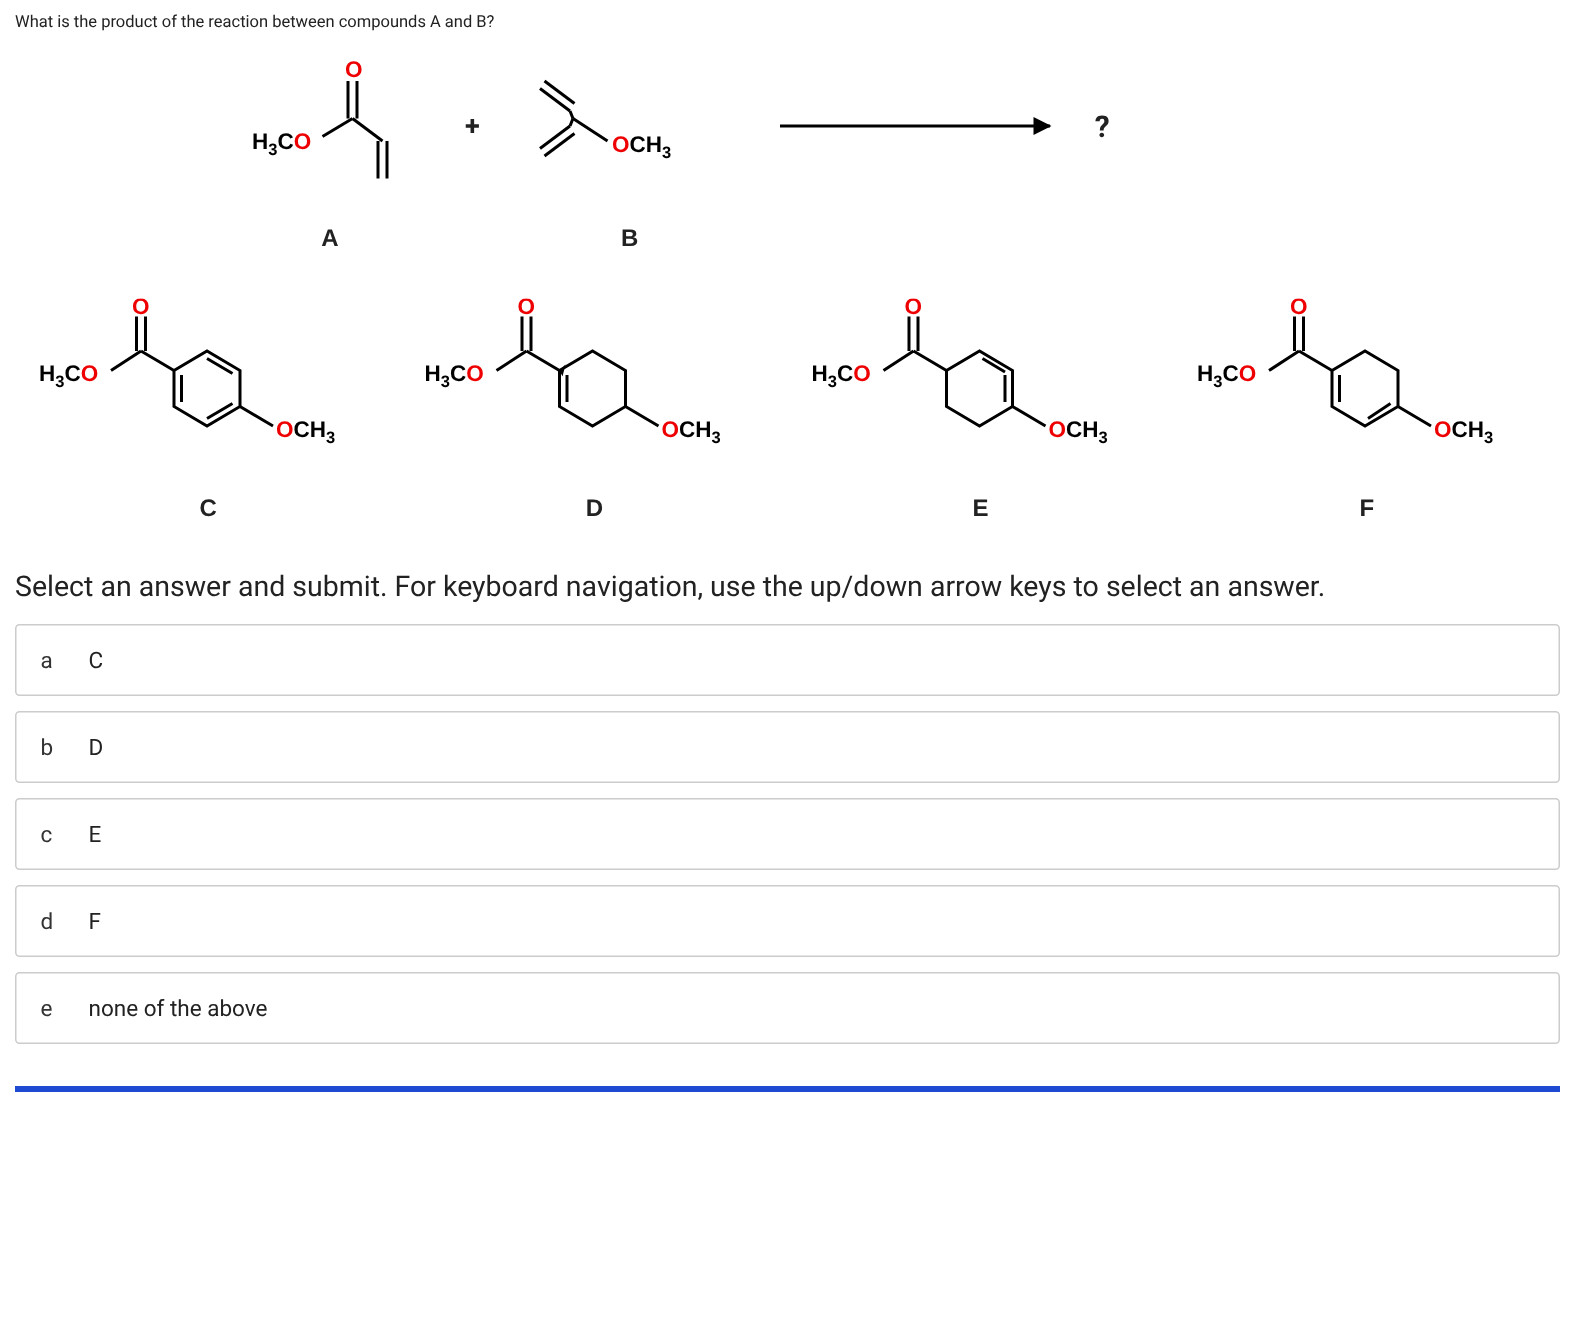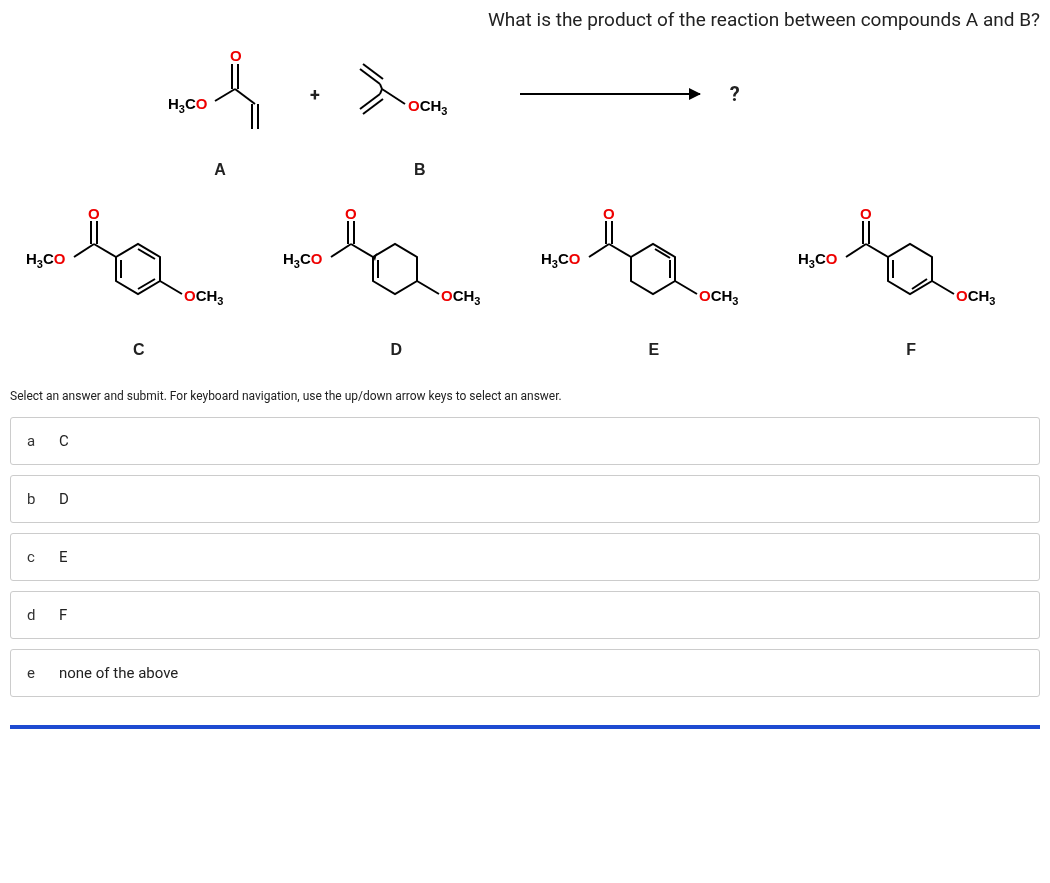--- a/index.html
+++ b/index.html
@@ -5,21 +5,21 @@
   * { box-sizing: border-box; }
   body {
     margin: 0;
     padding: 8px 10px;
     font-family: -apple-system, BlinkMacSystemFont, "Segoe UI", Roboto, Arial, sans-serif;
     font-size: 15px;
     color: #222;
     width: 1050px;
     background: #fff;
   }
-  .question-text { margin-bottom: 18px; font-size: 19px; text-align: right; }
+  .question-text { margin-bottom: 18px; font-size: 11px; }
   .reaction-row {
     display: flex;
     align-items: center;
     justify-content: flex-start;
     gap: 30px;
     margin: 10px 0 30px 150px;
   }
   .mol-block { text-align: center; }
   .mol-label { font-weight: bold; font-family: Arial, sans-serif; font-size: 16px; margin-top: 8px; }
   .plus { font-weight: bold; font-size: 18px; margin-bottom: 40px; }
@@ -32,21 +32,21 @@
     border-top: 6px solid transparent;
     border-bottom: 6px solid transparent;
   }
   .options-row {
     display: flex;
     justify-content: space-between;
     gap: 10px;
     margin: 10px 5px 30px 5px;
   }
   .opt-block { text-align: center; flex: 1; }
-  .instructions { font-size: 12px; margin: 4px 0 14px 0; }
+  .instructions { font-size: 19px; margin: 4px 0 14px 0; }
   .answers { display: flex; flex-direction: column; gap: 10px; }
   .answer {
     border: 1px solid #ccc;
     border-radius: 3px;
     padding: 14px 16px;
     display: flex;
     align-items: center;
     gap: 18px;
     cursor: pointer;
     font-size: 15px;

